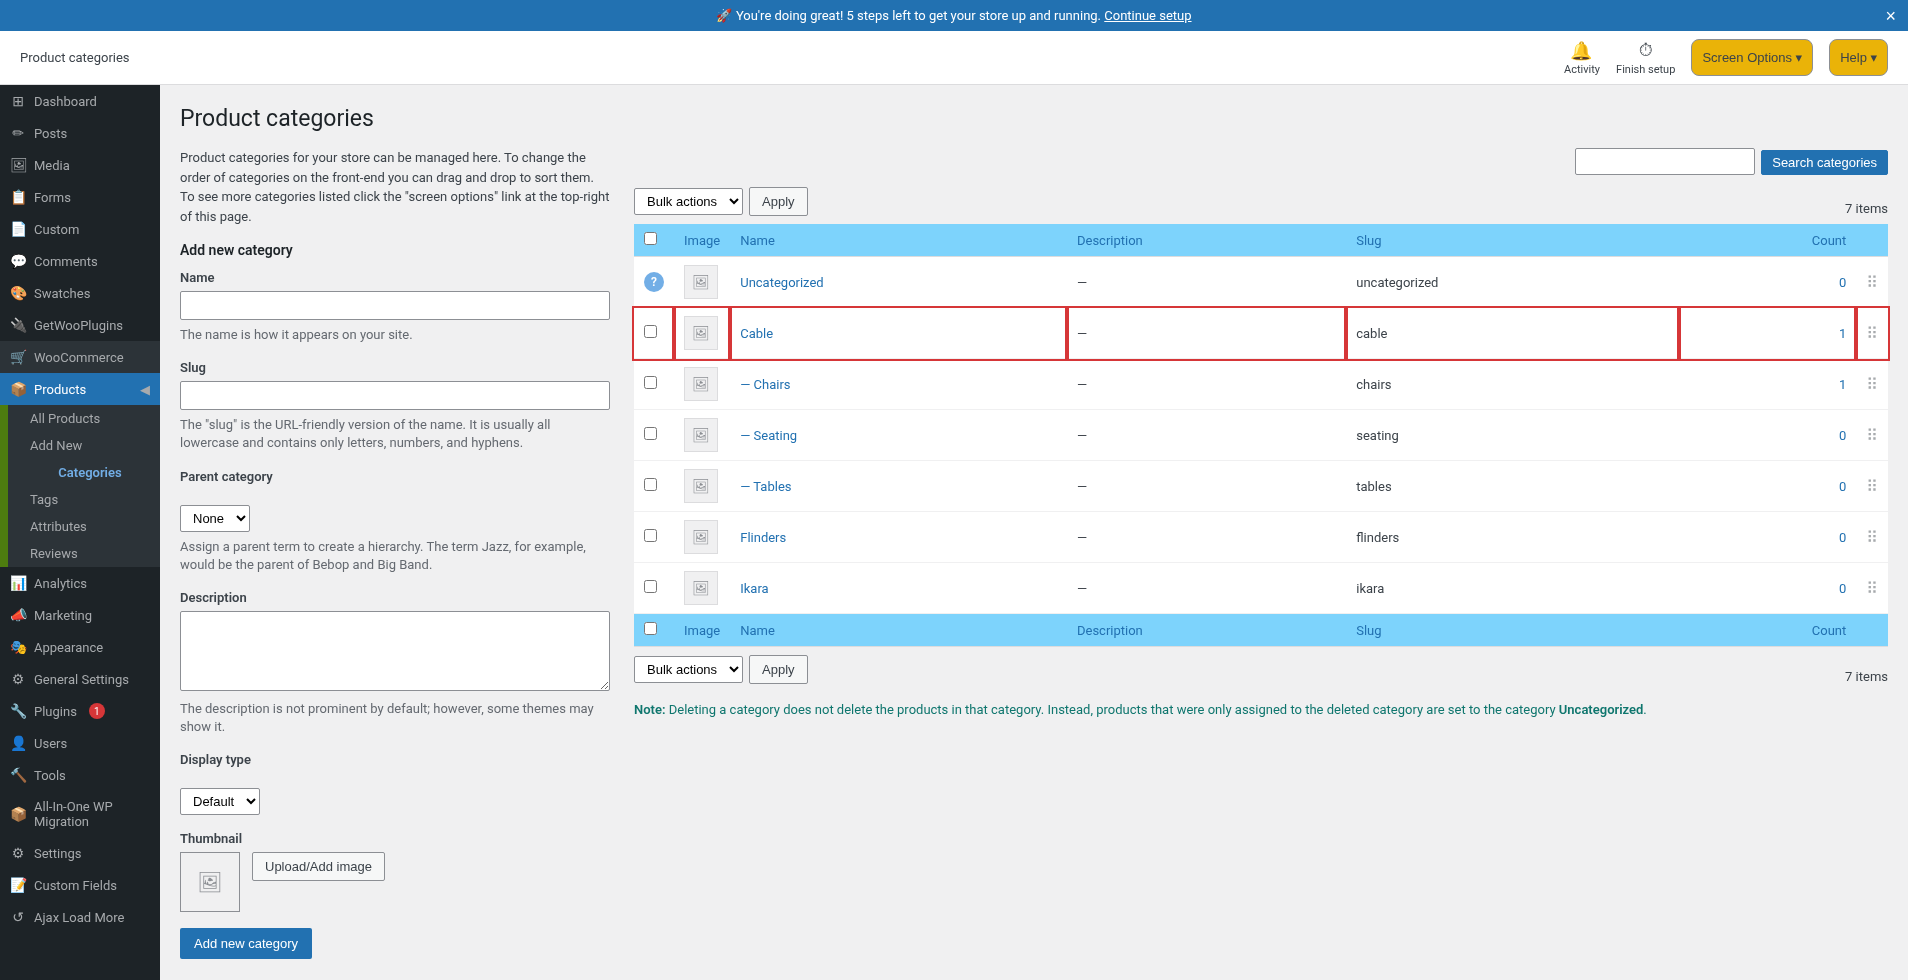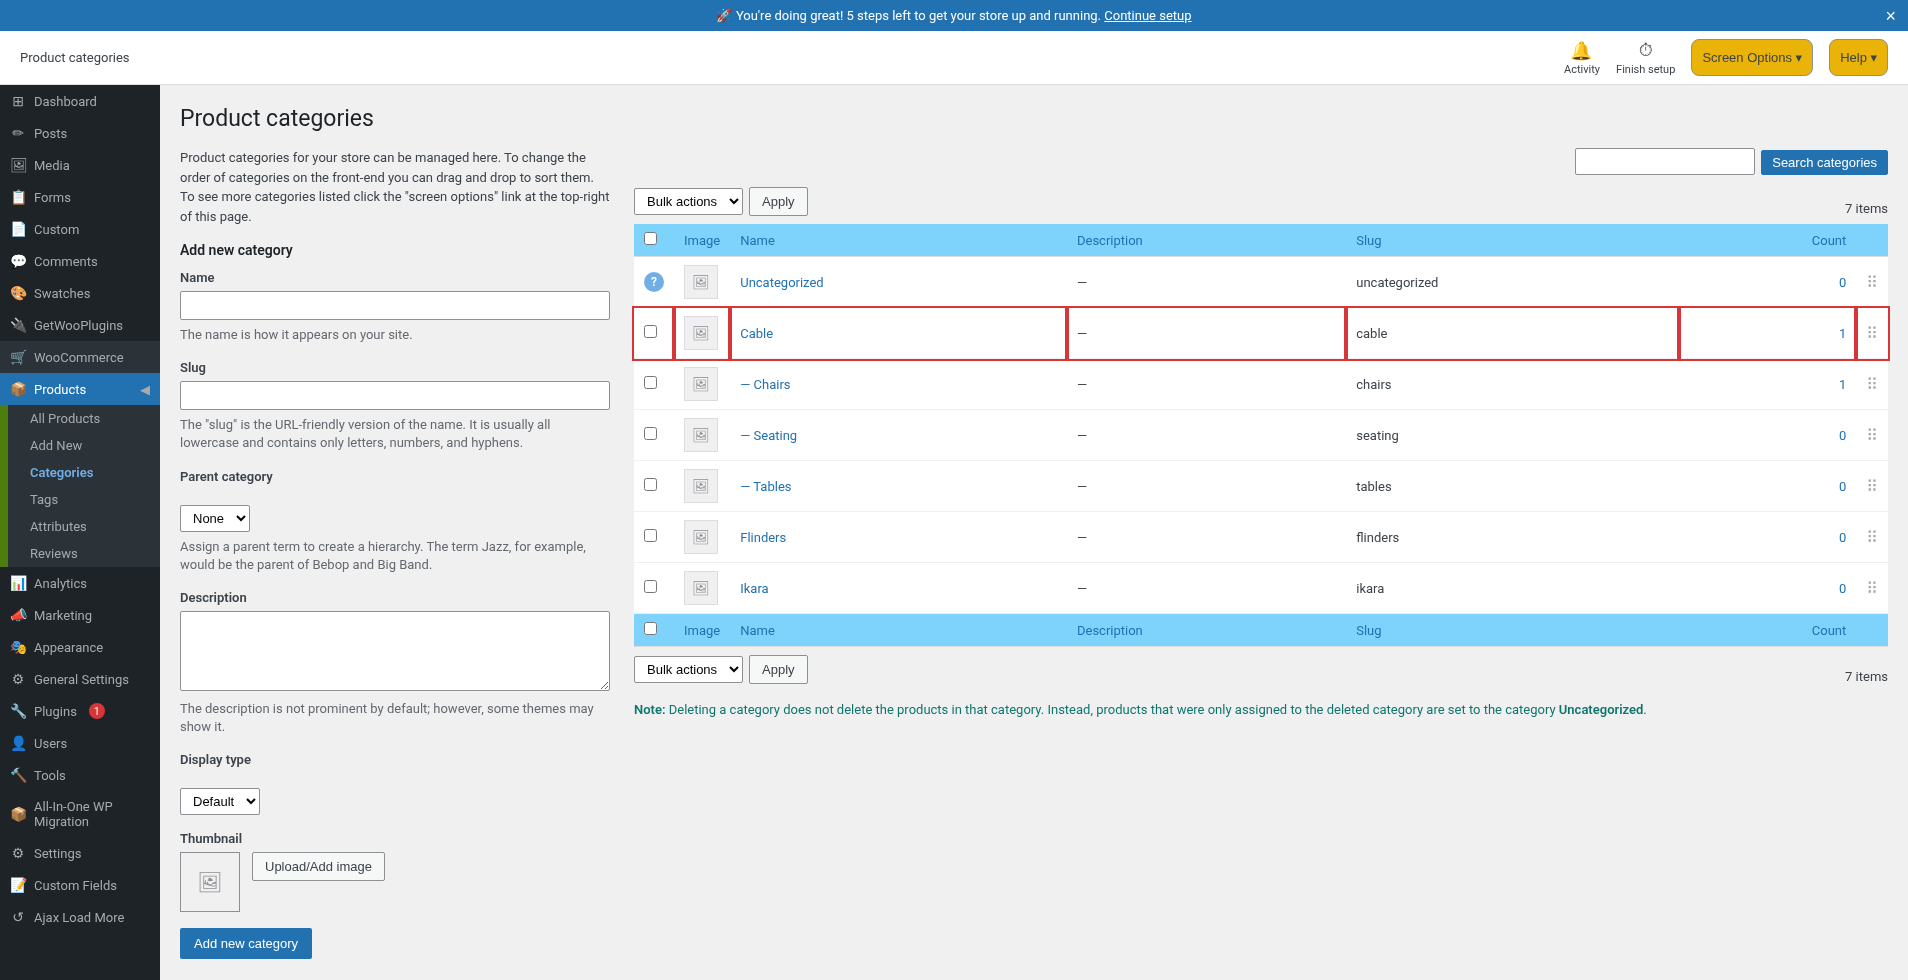--- a/index.html
+++ b/index.html
@@ -73,21 +73,21 @@
       font-size: 13px;
       color: #a7aaad;
       text-decoration: none;
     }
     .sidebar-item.active { background: #2271b1; color: #fff; }
     .sidebar-item.highlighted { background: #2c3338; }
     .sidebar-item .icon { font-size: 14px; width: 16px; text-align: center; }
     
     .sidebar-submenu { background: #2c3338; }
     .sidebar-submenu .sidebar-item { padding: 6px 10px 6px 22px; font-size: 13px; }
-    .sidebar-submenu .sidebar-item.category-active { color: #72aee6; }
+    .sidebar-submenu .sidebar-item.category-active { color: #72aee6; justify-content: center; }
 
     
     .main-content {
       flex: 1;
       overflow-y: auto;
       padding: 20px 20px 20px 20px;
     }
 
     .page-title { font-size: 23px; font-weight: 400; color: #1d2327; margin-bottom: 16px; }
 

